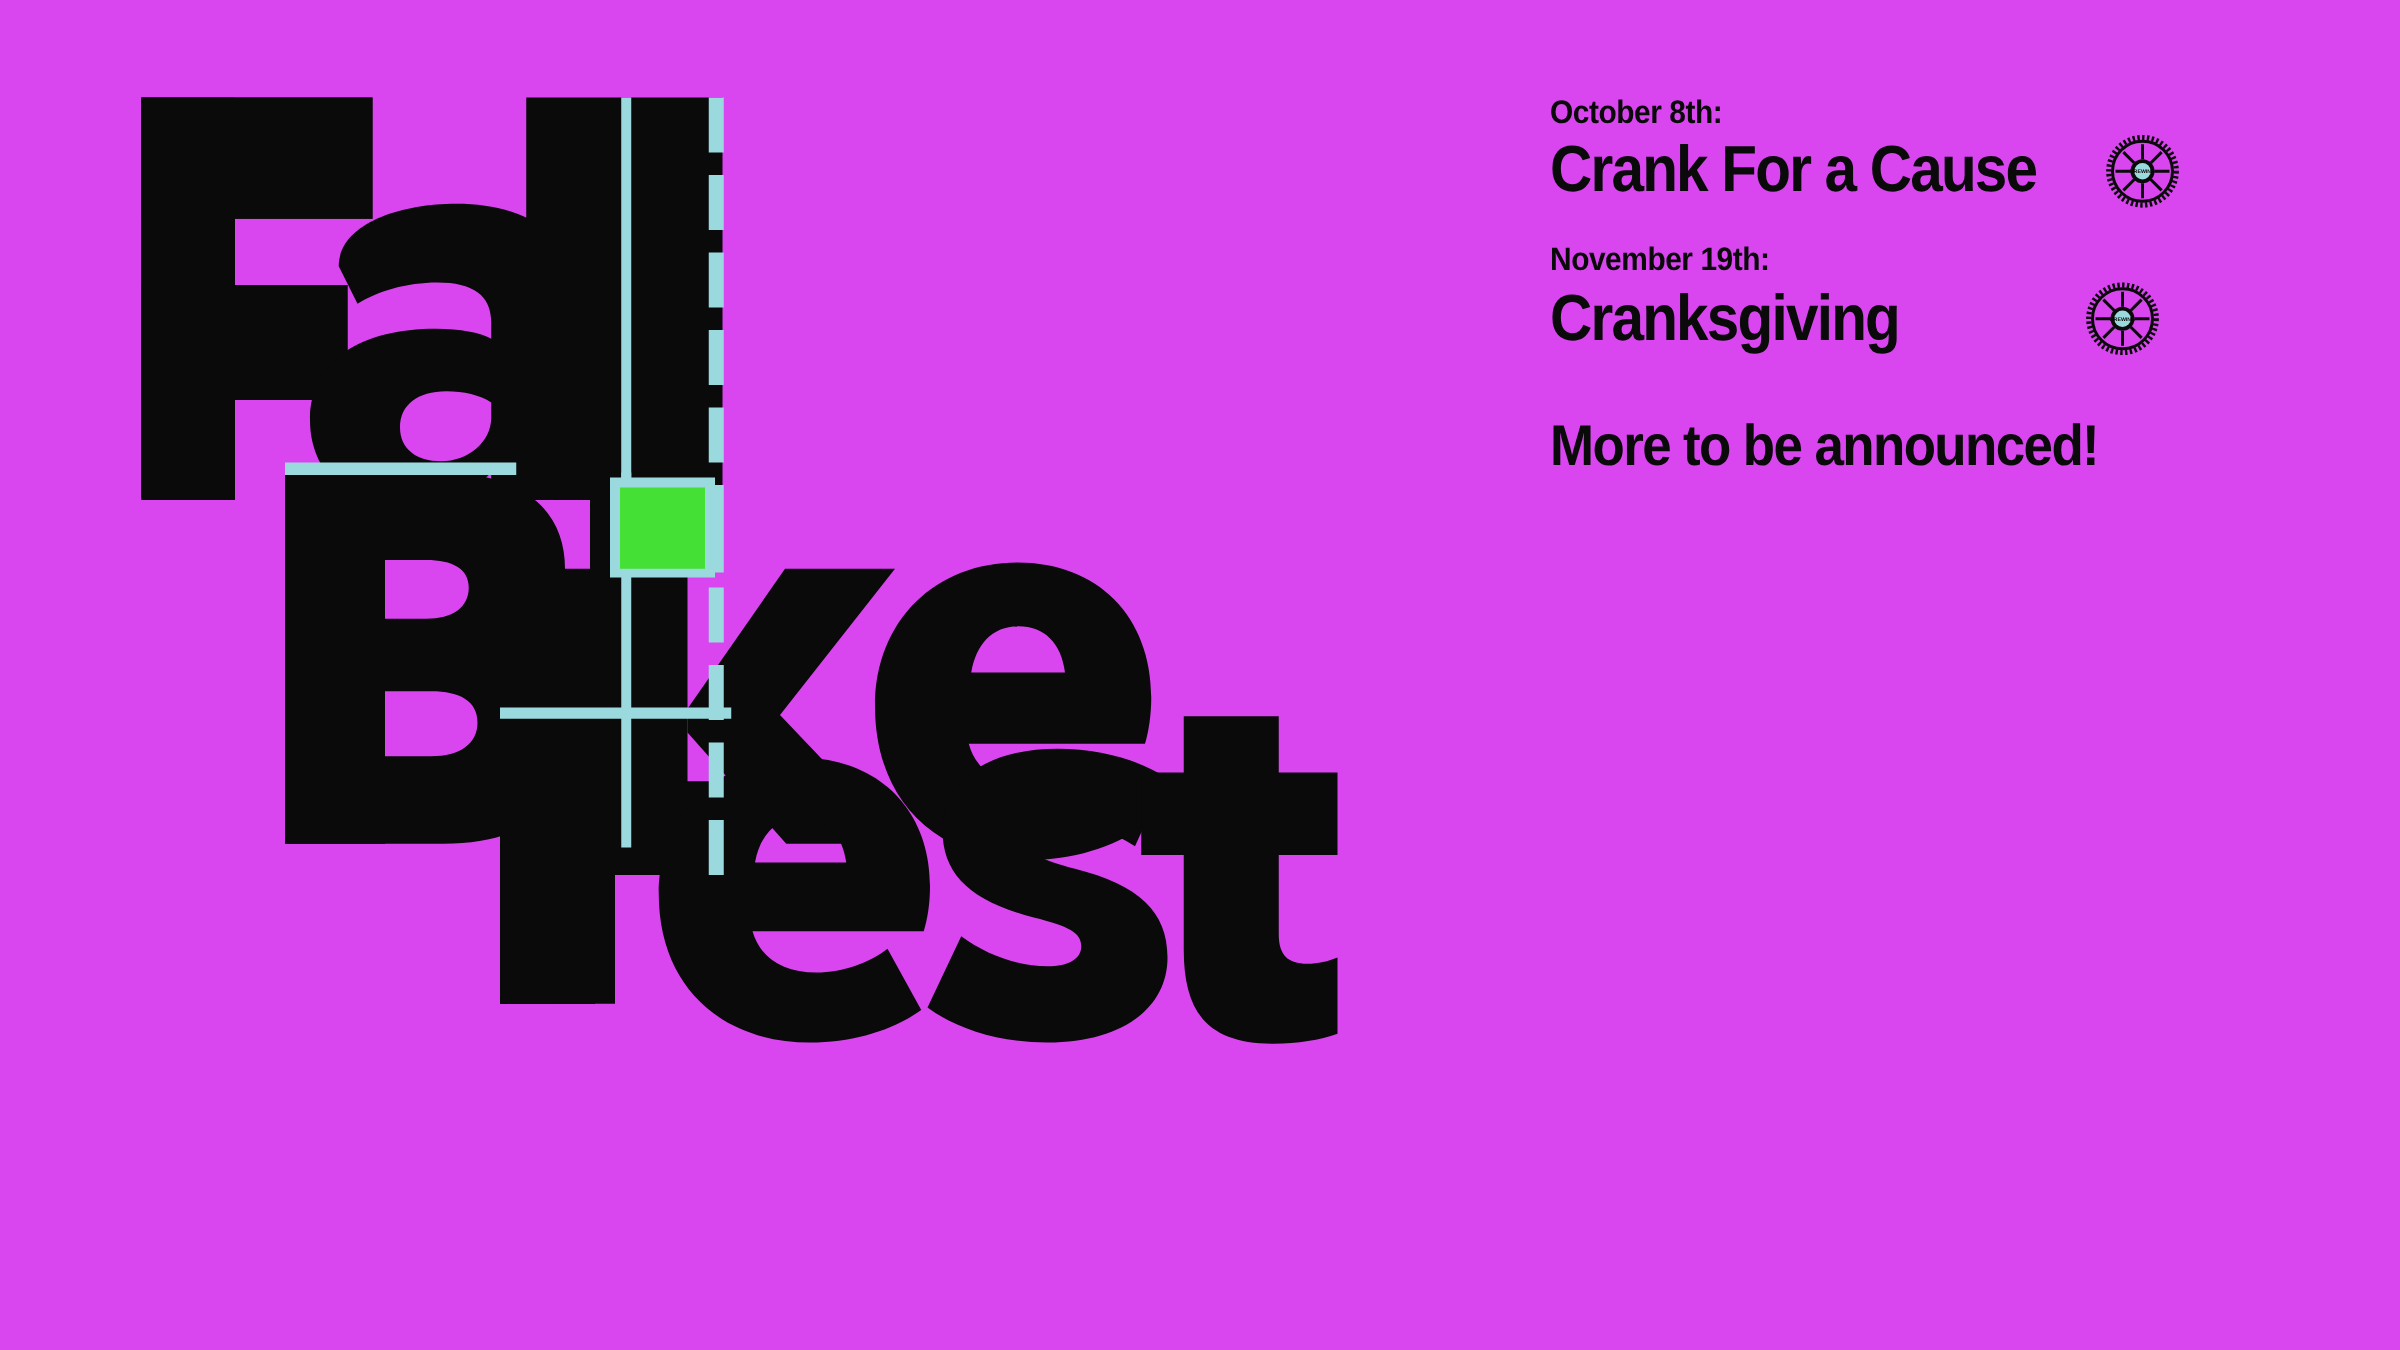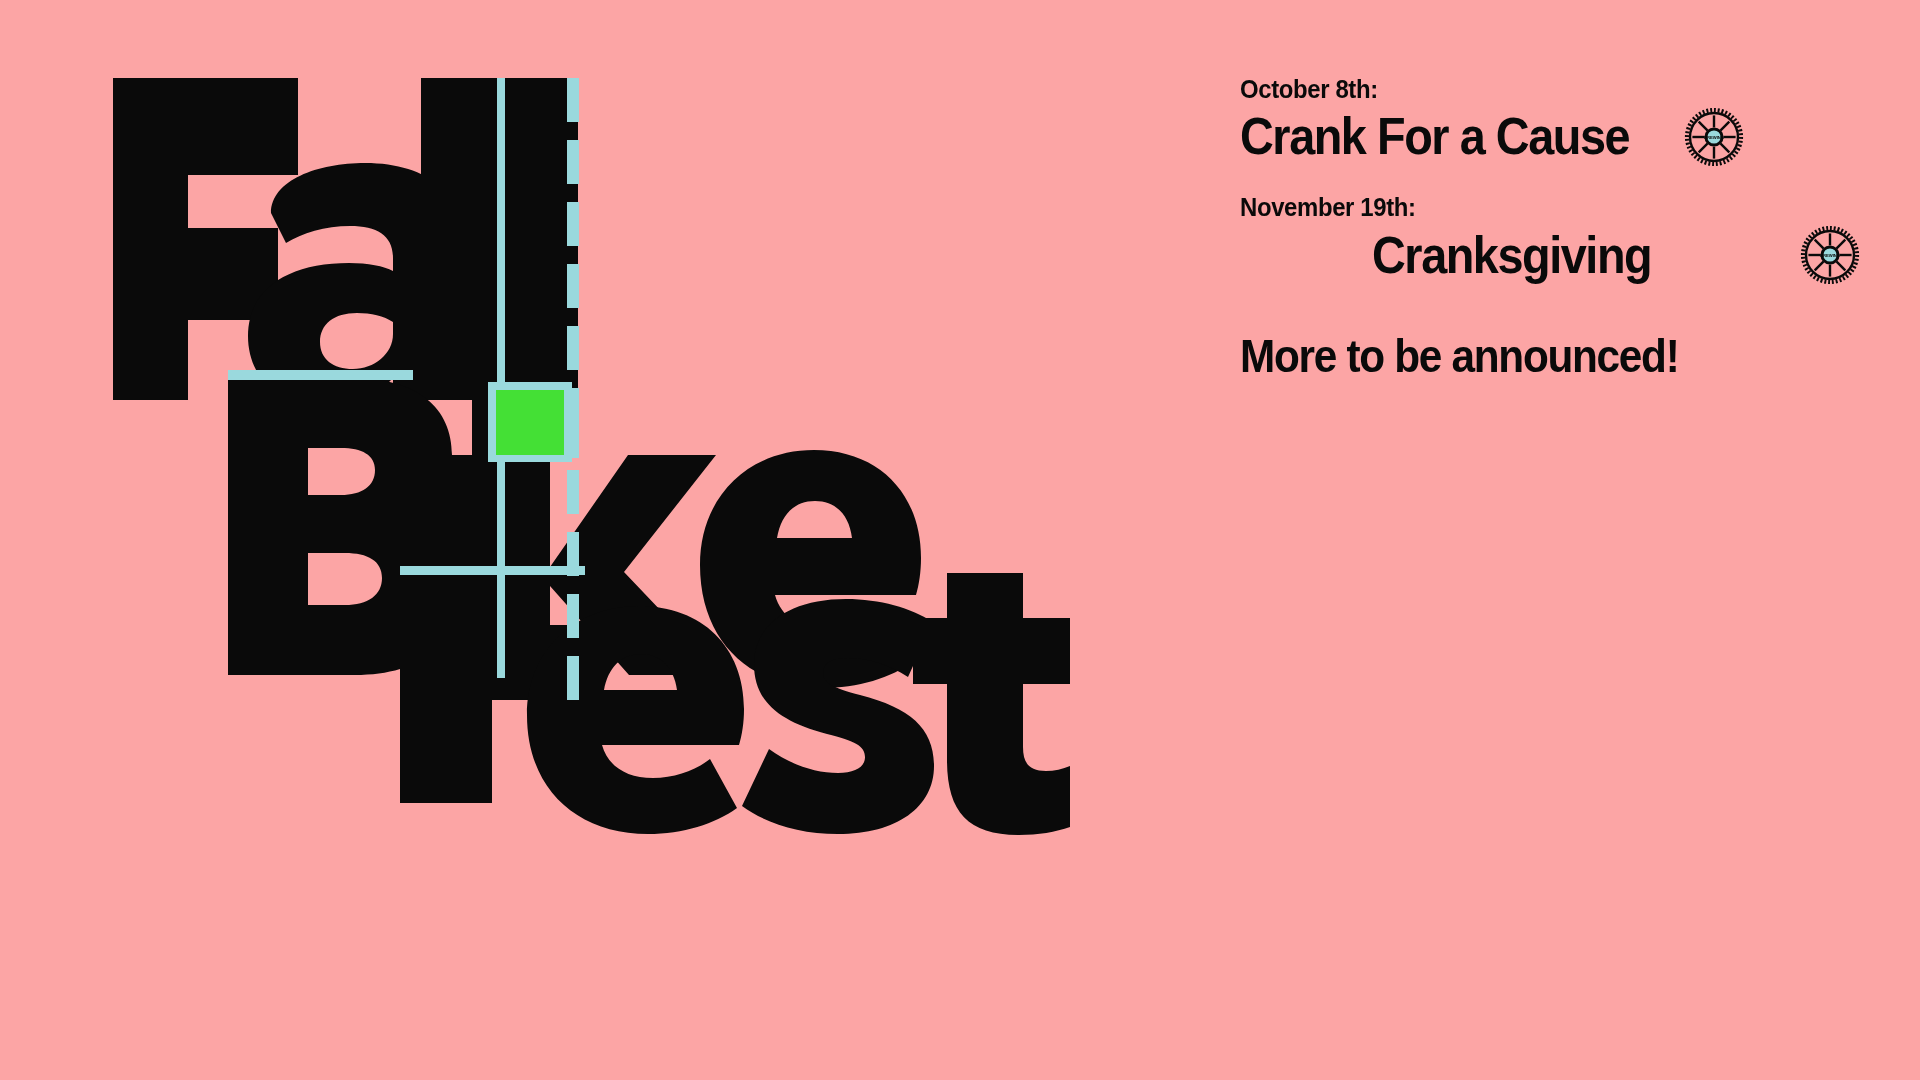--- a/index.html
+++ b/index.html
@@ -6,21 +6,21 @@
   * { margin:0; padding:0; box-sizing:border-box; }
   html, body {
     width:1920px; height:1080px;
     overflow:hidden;
     font-family:"Liberation Sans", sans-serif;
   }
   body { background:#9ad9dd; position:relative; }
 
   .poster {
     position:absolute; inset:0;
-    background:#fca5a5;
+    background:#d946ef;
   }
 
   
   .wordmark {
     position:absolute;
     left:0; top:0;
     width:1160px; height:1080px;
   }
 
   .wm-svg { display:block; width:1160px; height:1080px; }
@@ -67,21 +67,21 @@
   }
 
   .chainring {
     flex:0 0 auto;
     width:60px; height:60px;
     display:block;
   }
 
   
   .row-crank .chainring  { margin-left:12px; }
-  .row-cranks            { justify-content:flex-end; }
+  .row-cranks            { justify-content:flex-start; }
   .row-cranks .chainring { margin-left:118px; }
 
   .announce {
     margin-top:46px;
     font-family:"Liberation Sans", sans-serif;
     font-weight:bold;
     font-size:46px;
     line-height:1.06;
     letter-spacing:-1.4px;
     color:#0a0a0a;

